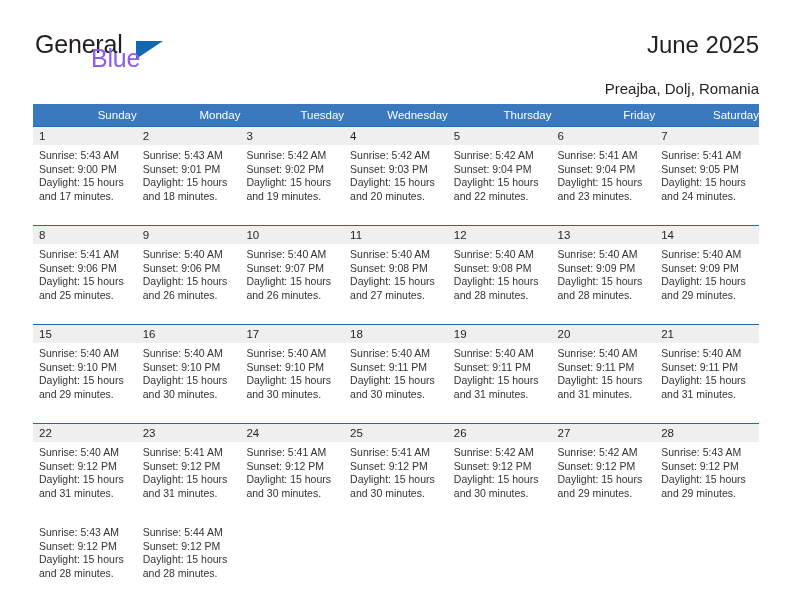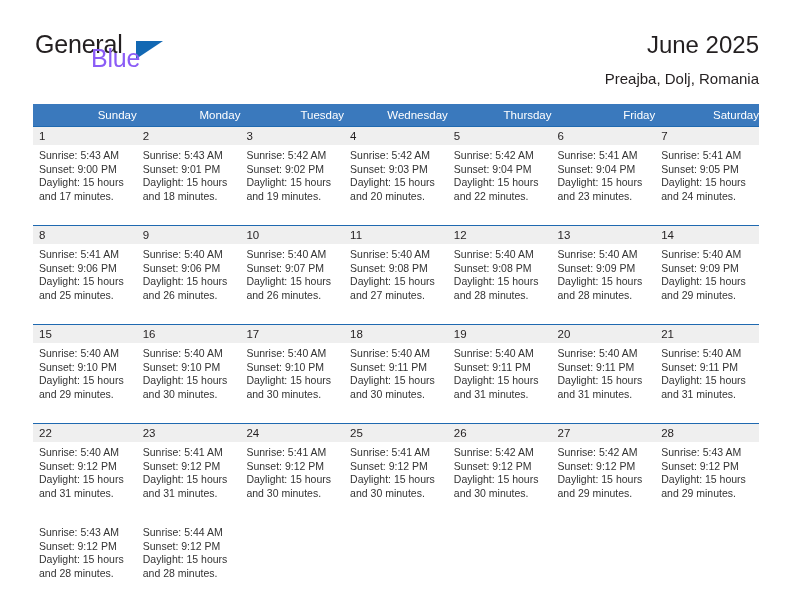--- a/index.html
+++ b/index.html
@@ -75,21 +75,21 @@
   .cal-title {
     font-size: 24px;
     color: #231f20;
     line-height: 34px;
     white-space: nowrap;
   }
   .cal-subtitle {
     font-size: 15px;
     color: #231f20;
     line-height: 22px;
-    margin-top: 6px;
+    margin-top: 16px;
     white-space: nowrap;
   }
 
   
   .calendar {
     position: absolute;
     left: 33px;
     top: 104px;
     width: 726px;
     border-collapse: collapse;

